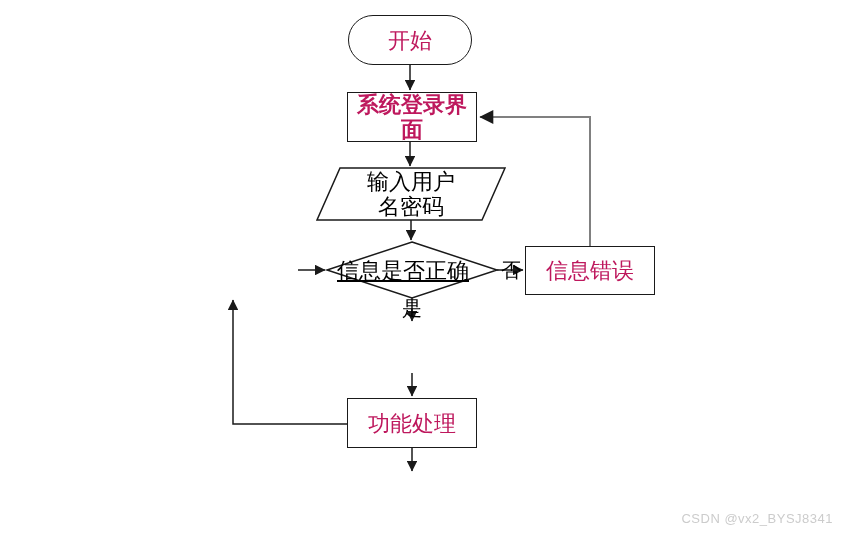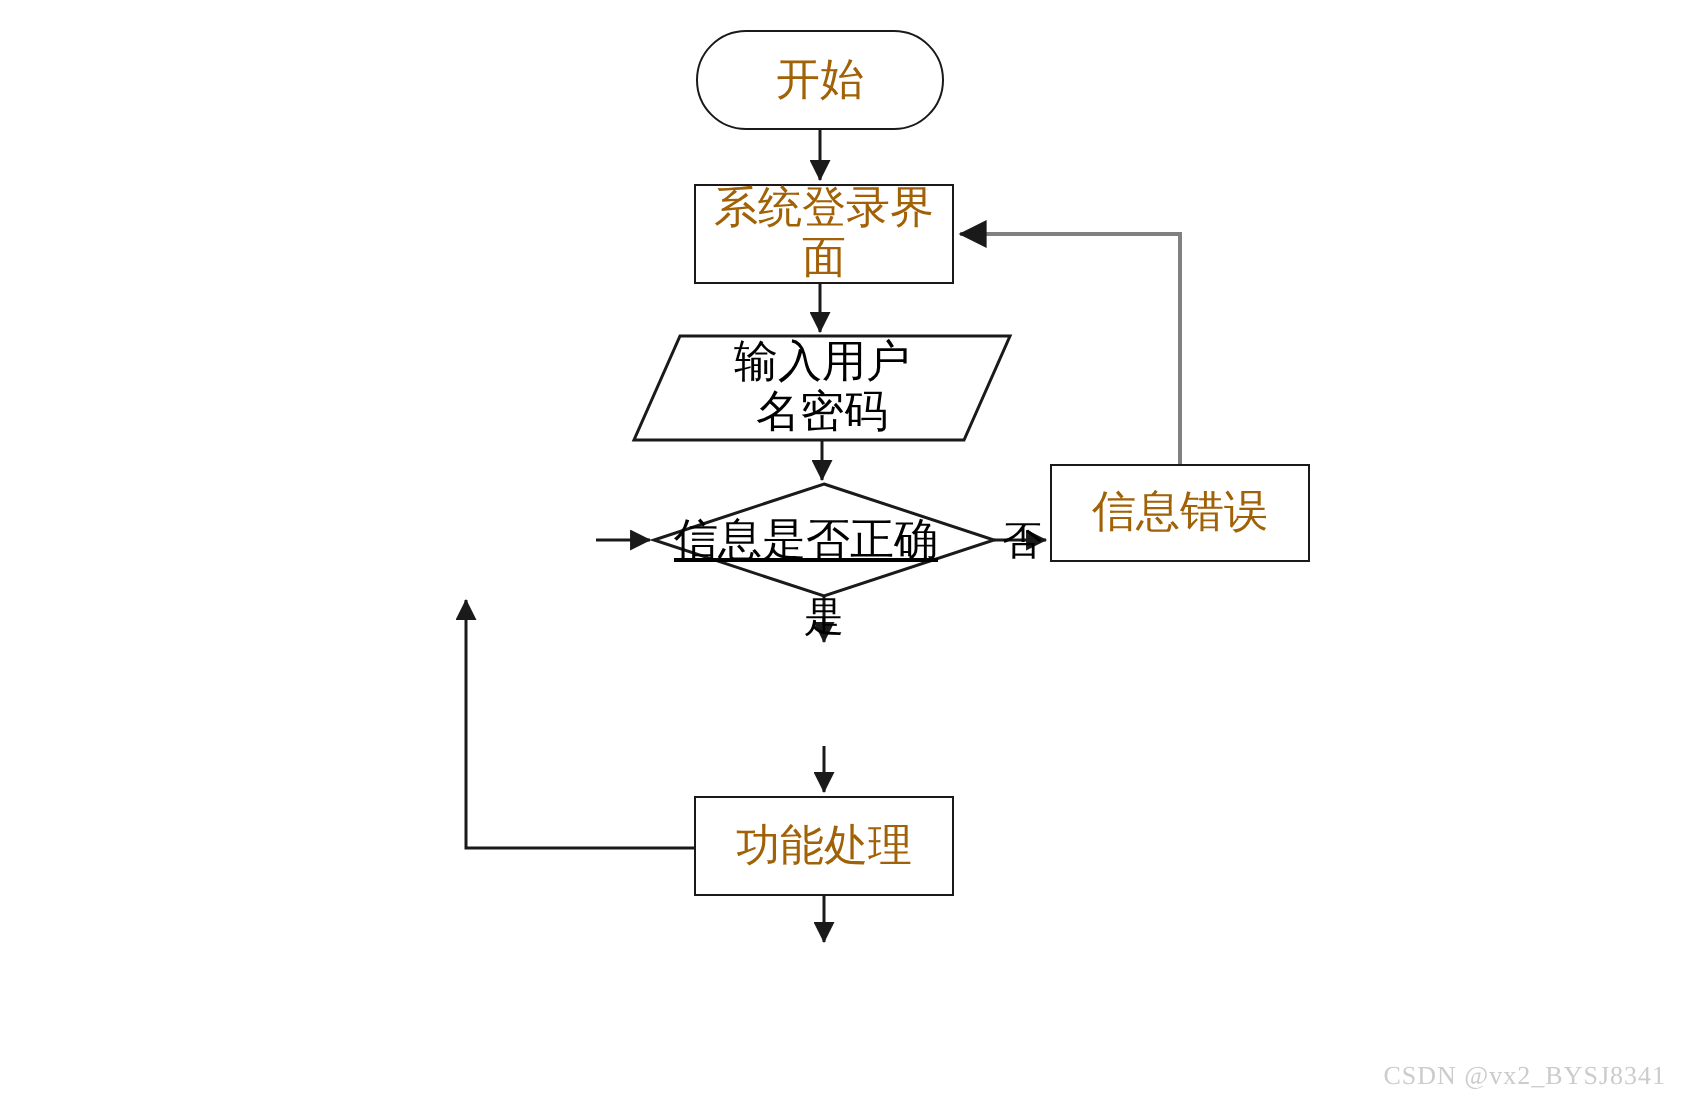--- a/index.html
+++ b/index.html
@@ -1,30 +1,30 @@
 <!DOCTYPE html>
 <html><head>
 <meta charset="utf-8">
 <style>
   html,body{margin:0;padding:0;}
   body{width:845px;height:548px;background:#ffffff;overflow:hidden;}
   #canvas{position:relative;width:845px;height:548px;background:#ffffff;
           font-family:"DejaVu Serif","Liberation Serif",serif;color:#000;}
   #connectors{position:absolute;left:0;top:0;width:845px;height:548px;z-index:1;}
   .node{position:absolute;z-index:2;display:flex;align-items:center;justify-content:center;
-        text-align:center;font-size:22px;line-height:25px;color:#a16207;background:#ffffff;
+        text-align:center;font-size:22px;line-height:25px;color:#be185d;background:#ffffff;
         box-sizing:border-box;}
   .rect{border:1.5px solid #1a1a1a;}
   .terminator{border:1.5px solid #1a1a1a;border-radius:25px;}
   .overlay-label{position:absolute;z-index:3;display:flex;align-items:center;justify-content:flex-start;
         text-align:center;font-size:22px;line-height:25px;background:transparent;}
   .edge-label{position:absolute;z-index:3;font-size:20px;line-height:22px;color:#000;
         text-align:center;background:transparent;}
-  #watermark{position:absolute;right:12px;bottom:2px;z-index:4;font-size:13px;
-        letter-spacing:0.5px;color:#cccccc;font-family:Liberation Serif, serif;}
+  #watermark{position:absolute;right:12px;bottom:22px;z-index:4;font-size:13px;
+        letter-spacing:0.5px;color:#cccccc;font-family:Liberation Sans, sans-serif;}
 </style>
 </head>
 <body>
 
 <div id="canvas">
 
   <svg id="connectors" viewBox="0 0 845 548" xmlns="http://www.w3.org/2000/svg">
     <defs>
       <marker id="arr" viewBox="0 0 10 10" refX="9.5" refY="5" markerWidth="9" markerHeight="7" orient="auto">
         <path d="M0,0 L10,5 L0,10 z" fill="#1a1a1a"></path>
@@ -46,34 +46,34 @@
 
     <polyline points="590,246 590,117 480,117" fill="none" stroke="#808080" stroke-width="2" marker-end="url(#arr)"></polyline>
 
     <polyline points="347,424 233,424 233,300" fill="none" stroke="#1a1a1a" stroke-width="1.5" marker-end="url(#arr)"></polyline>
   </svg>
 
   <div class="node terminator" style="left:348px;top:15px;width:124px;height:50px;">
     <span>开始</span>
   </div>
 
-  <div class="node rect" style="left:347px;top:92px;width:130px;height:50px;">
+  <div class="node rect" style="left:347px;top:92px;width:130px;height:50px;font-weight:bold;">
     <span>系统登录界面</span>
   </div>
 
   <div class="overlay-label" style="left:361px;top:168px;width:100px;height:52px;">
     <span>输入用户名密码</span>
   </div>
 
   <div class="overlay-label" style="left:337px;top:242px;width:150px;height:56px;text-decoration:underline;">
     <span>信息是否正确</span>
   </div>
 
 
-  <div class="node rect" style="left:525px;top:232px;width:130px;height:49px;">
+  <div class="node rect" style="left:525px;top:246px;width:130px;height:49px;">
     <span>信息错误</span>
   </div>
 
 
   <div class="node rect" style="left:347px;top:398px;width:130px;height:50px;">
     <span>功能处理</span>
   </div>
 
 
   <div class="edge-label" style="left:499px;top:259px;width:24px;">否</div>

